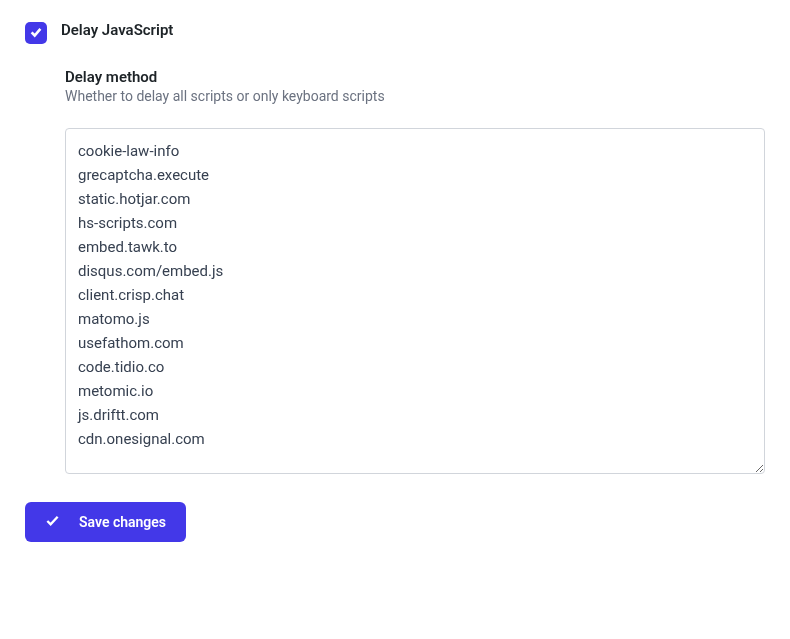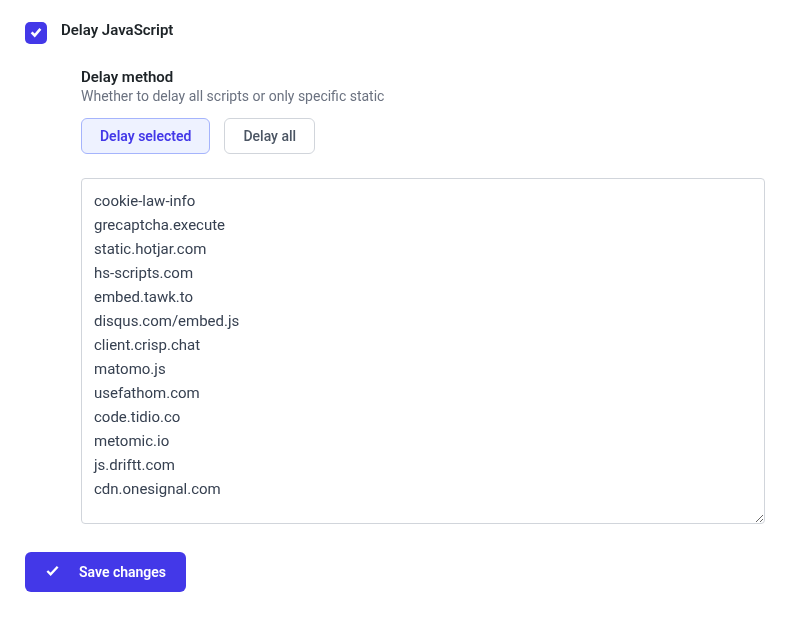--- a/index.html
+++ b/index.html
@@ -47,21 +47,21 @@
       color: #1d2327;
       line-height: 1.4;
     }
     .section-desc {
       font-size: 14px;
       color: #6b7280;
       line-height: 1.5;
       margin-top: 2px;
     }
     .sub-section {
-      margin-left: 56px;
+      margin-left: 40px;
       margin-top: 24px;
     }
     .sub-title {
       font-size: 15px;
       font-weight: 600;
       color: #1d2327;
     }
     .sub-desc {
       font-size: 14px;
       color: #6b7280;
@@ -141,25 +141,21 @@
         </svg>
     </span>
   </div>
   <div class="checkbox-content">
     <div class="section-title">Delay JavaScript</div>
   </div>
 </div>
 
 <div class="sub-section">
   <div class="sub-title">Delay method</div>
-  <div class="sub-desc">Whether to delay all scripts or only specific static</div>
-  <div class="button-group">
-    <button class="toggle-btn active">Delay selected</button>
-    <button class="toggle-btn">Delay all</button>
-  </div>
+  <div class="sub-desc">Whether to delay all scripts or only keyboard scripts</div>
 </div>
 
 <div class="sub-section">
   <div class="textarea-wrapper">
     <textarea style="">cookie-law-info
 grecaptcha.execute
 static.hotjar.com
 hs-scripts.com
 embed.tawk.to
 disqus.com/embed.js

